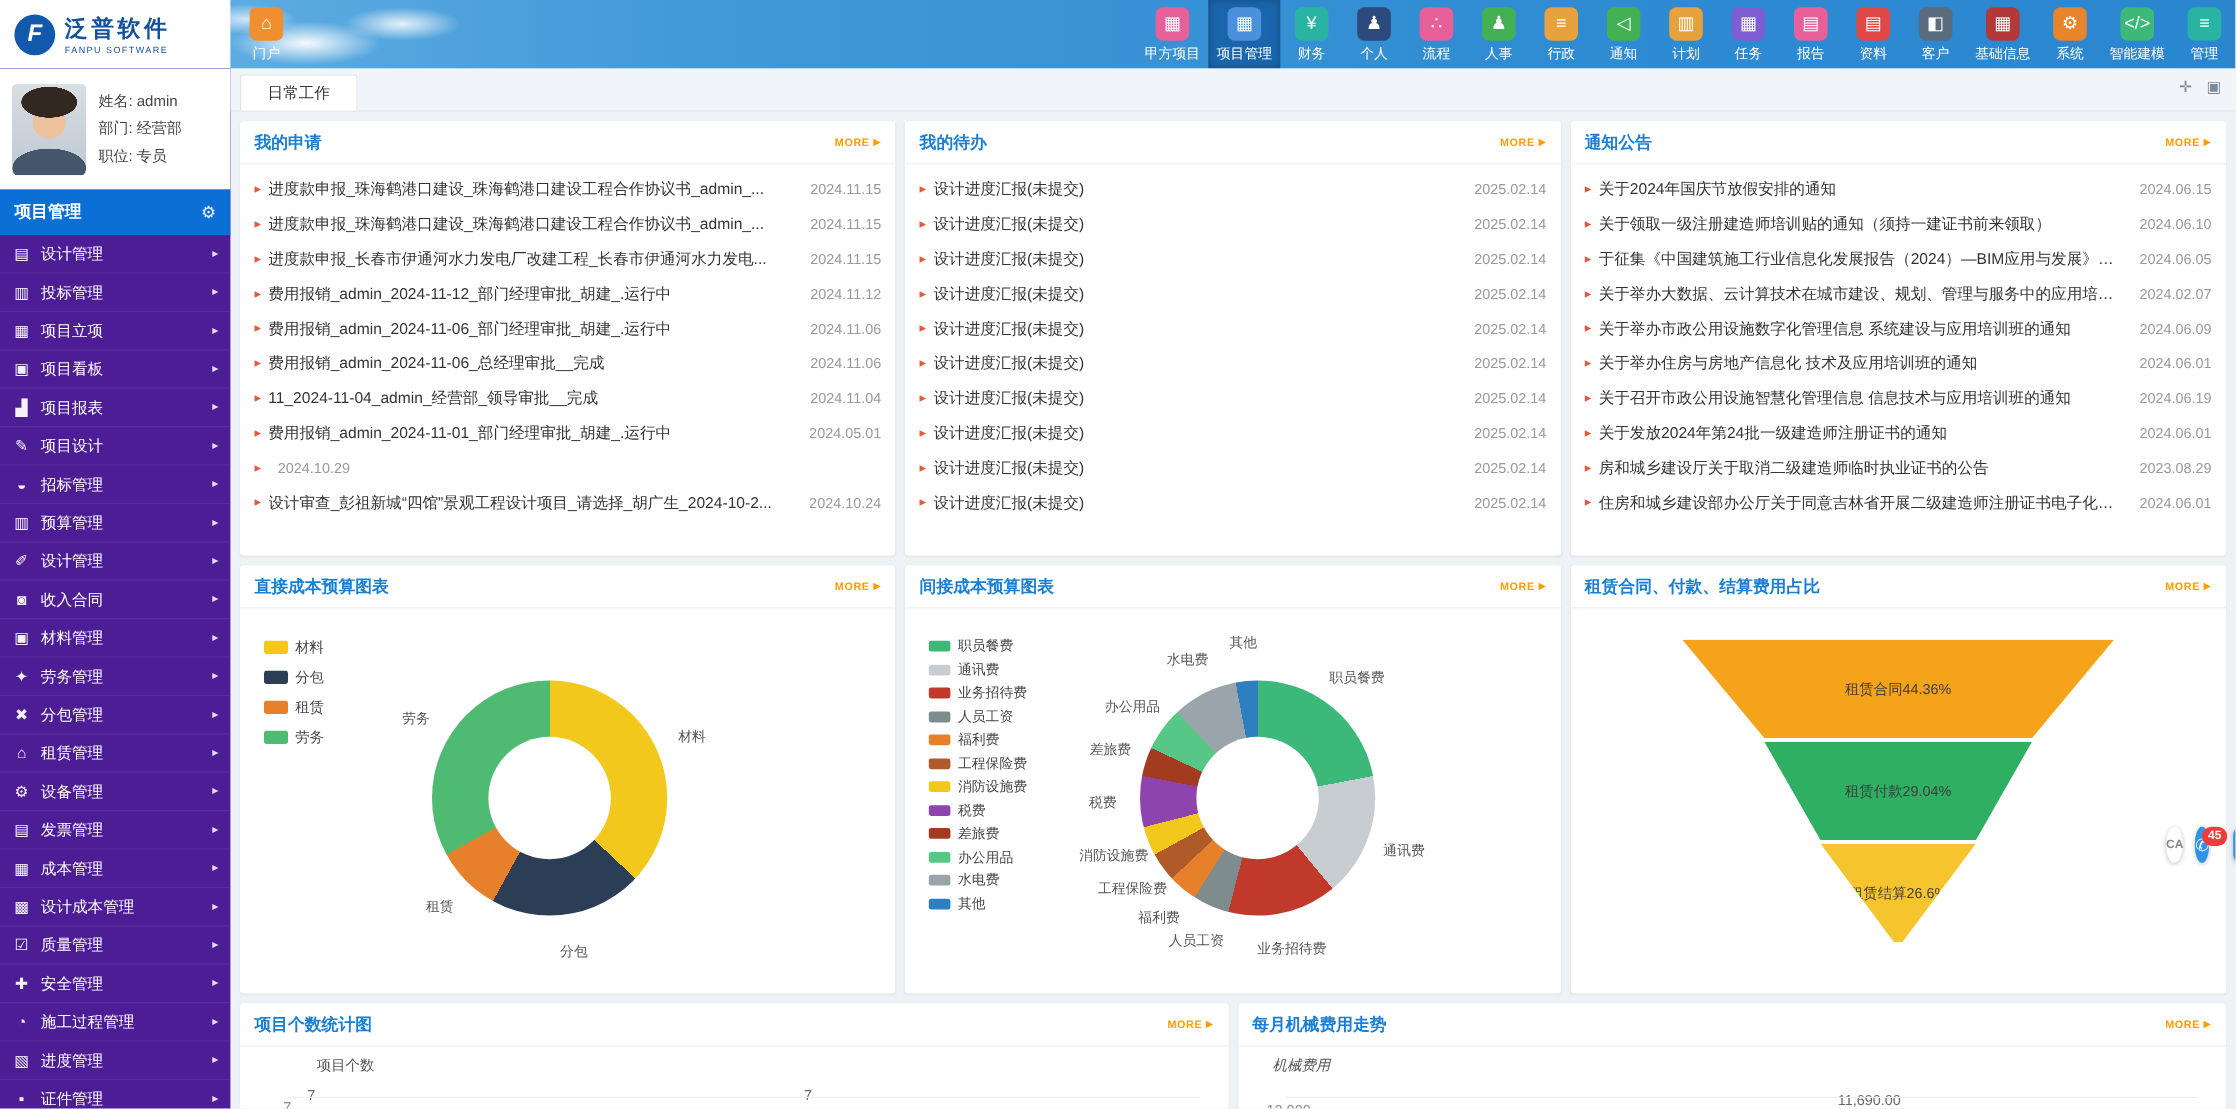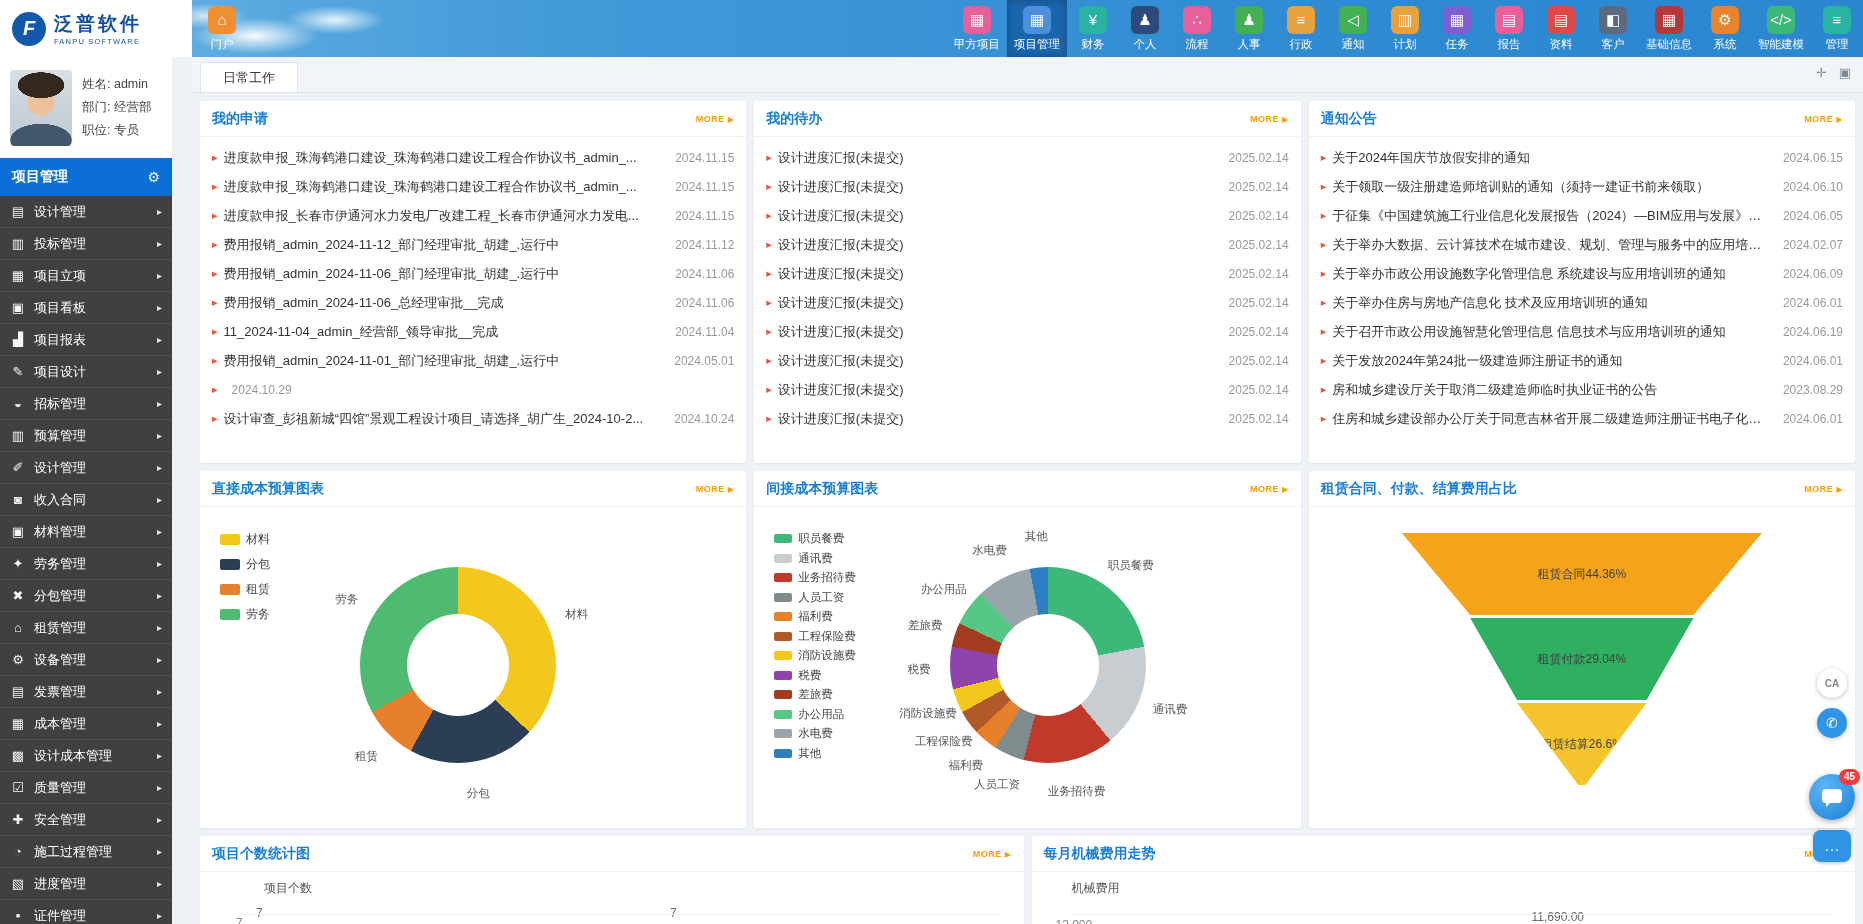--- a/index.html
+++ b/index.html
@@ -20,21 +20,21 @@
   .logo-en{font-size:7.5px;color:#15509c;letter-spacing:1.2px;}
   .nav-item{display:flex;flex-direction:column;align-items:center;justify-content:center;gap:3px;padding:0 7px;min-width:52px;cursor:pointer;}
   .nav-item.active{background:#1a66ad;box-shadow:inset 0 0 8px rgba(0,0,0,.25);}
   .nav-icon{width:28px;height:28px;border-radius:6px;color:#fff;font-size:15px;display:flex;align-items:center;justify-content:center;line-height:1;}
   .nav-label{font-size:11.5px;color:#fff;white-space:nowrap;}
   .nav-spacer{flex:1;}
   .topnav{display:flex;align-items:stretch;overflow:hidden;}
   .portal{margin-left:4px;}
 
   
-  .sidebar{position:absolute;top:57px;left:0;bottom:0;width:172px;background:#404040;overflow:hidden;}
+  .sidebar{position:absolute;top:57px;left:0;bottom:0;width:192px;background:#4c1d95;overflow:hidden;}
   .profile{background:#fff;height:101px;display:flex;align-items:center;gap:10px;padding:12px 10px;}
   .avatar{width:62px;height:76px;border-radius:4px;flex:none;
     background:
       radial-gradient(ellipse 62% 28% at 50% 20%, #32281f 0 60%, transparent 61%),
       radial-gradient(circle at 50% 42%, #ecc19c 0 25%, transparent 26%),
       radial-gradient(ellipse 70% 30% at 50% 92%, #44566b 0 70%, transparent 71%),
       linear-gradient(180deg,#d7dee4,#bfc9d2);}
   .profile-info div{font-size:12.5px;color:#444;line-height:23px;white-space:nowrap;}
   .side-header{height:38px;background:#0b6fd6;color:#fff;font-weight:bold;font-size:14px;display:flex;align-items:center;justify-content:space-between;padding:0 12px;}
   .gear{font-size:14px;font-weight:normal;opacity:.95;cursor:pointer;}
@@ -50,21 +50,21 @@
   .tab-tools{position:absolute;right:12px;top:9px;display:flex;gap:12px;color:#7b8a99;font-size:13px;}
   .tab-tools span{cursor:pointer;line-height:1;}
   .panel-wrap{padding:8px;}
   .row{display:flex;gap:8px;margin-bottom:8px;}
   .panel{background:#fff;border-radius:3px;flex:1;overflow:hidden;position:relative;box-shadow:0 1px 2px rgba(0,0,0,.06);}
   .row-lists .panel{height:362px;}
   .row-charts .panel{height:357px;}
   .row-mini .panel{height:150px;}
   .panel-header{height:36px;display:flex;align-items:center;justify-content:space-between;padding:0 12px;border-bottom:1px solid #f0f0f0;}
   .panel-title{font-size:14px;color:#1a7fd4;font-weight:bold;}
-  .more{display:flex;align-items:flex-end;gap:3px;color:#ff9c00;font-size:9px;font-weight:bold;letter-spacing:.5px;cursor:pointer;text-decoration:none;}
+  .more{display:flex;align-items:center;gap:3px;color:#ff9c00;font-size:9px;font-weight:bold;letter-spacing:.5px;cursor:pointer;text-decoration:none;}
   .more-arrow{font-size:8px;font-style:normal;}
   .item-list{list-style:none;padding:6px 12px;}
   .list-item{display:flex;align-items:center;height:29px;gap:6px;font-size:13px;color:#333;cursor:pointer;}
   .bullet{color:#e5593a;font-size:11px;font-style:normal;flex:none;}
   .item-text{flex:1;white-space:nowrap;overflow:hidden;text-overflow:ellipsis;}
   .item-date{color:#999;font-size:12px;margin-left:8px;flex:none;}
 
   
   .chart-body{position:relative;height:321px;overflow:hidden;}
   .legend{list-style:none;position:absolute;left:20px;top:24px;z-index:3;}
@@ -81,26 +81,26 @@
   .donut-label{position:absolute;transform:translate(-50%,-50%);font-size:11.5px;color:#555;white-space:nowrap;z-index:1;}
   .funnel{width:360px;margin:26px auto 0;}
   .funnel-seg{height:82px;margin-bottom:3px;display:flex;align-items:center;justify-content:center;font-size:12px;color:#3d3d3d;}
   .seg1{clip-path:polygon(0 0,100% 0,81% 100%,19% 100%);}
   .seg2{clip-path:polygon(19% 0,81% 0,68% 100%,32% 100%);}
   .seg3{clip-path:polygon(32% 0,68% 0,51% 100%,49% 100%);}
   .mini-body{position:relative;height:114px;font-size:12px;color:#555;}
   .mini-body span{position:absolute;white-space:nowrap;}
   .pc-label{left:64px;top:8px;}  .pc-axis{left:36px;top:44px;color:#888;}
   .pc-v1{left:56px;top:34px;color:#666;}  .pc-v2{left:470px;top:34px;color:#666;}
-  .mc-label{left:40px;top:8px;}  .mc-axis{left:24px;top:46px;color:#888;}
+  .mc-label{left:29px;top:8px;font-style:italic;}  .mc-axis{left:24px;top:46px;color:#888;}
   .mc-val{left:500px;top:38px;color:#666;}
   .axis-line{position:absolute;left:40px;right:24px;top:42px;border-top:1px solid #eee;}
 
   
-  .float-stack{position:absolute;right:4px;top:668px;width:54px;display:flex;flex-direction:column;align-items:center;gap:10px;z-index:50;}
+  .float-stack{position:absolute;right:4px;top:668px;width:54px;display:flex;flex-direction:row;align-items:center;gap:10px;z-index:50;}
   .f-ca{width:30px;height:30px;border-radius:50%;background:#fff;box-shadow:0 1px 4px rgba(0,0,0,.25);font-size:10px;font-weight:bold;color:#888;display:flex;align-items:center;justify-content:center;cursor:pointer;}
   .f-small{width:30px;height:30px;border-radius:50%;background:#2f93e6;color:#fff;font-size:14px;display:flex;align-items:center;justify-content:center;box-shadow:0 1px 4px rgba(0,0,0,.25);cursor:pointer;}
   .f-big{width:46px;height:46px;border-radius:50%;background:radial-gradient(circle at 35% 30%,#5db6f5,#1b7fd8);position:relative;margin-top:26px;box-shadow:0 2px 6px rgba(0,0,0,.3);cursor:pointer;}
   .bubble{position:absolute;left:13px;top:15px;width:20px;height:14px;background:#fff;border-radius:4px;}
   .bubble:after{content:"";position:absolute;left:4px;bottom:-4px;border:4px solid transparent;border-top-color:#fff;border-left-color:#fff;}
   .badge{position:absolute;right:-5px;top:-5px;background:#f23c3c;color:#fff;border-radius:9px;font-size:10px;line-height:1;padding:3px 5px;font-weight:bold;}
   .f-chat{width:38px;height:32px;border-radius:8px;background:#2f93e6;color:#fff;font-size:16px;display:flex;align-items:center;justify-content:center;box-shadow:0 1px 4px rgba(0,0,0,.25);cursor:pointer;}
 </style>
 </head>
 <body>

